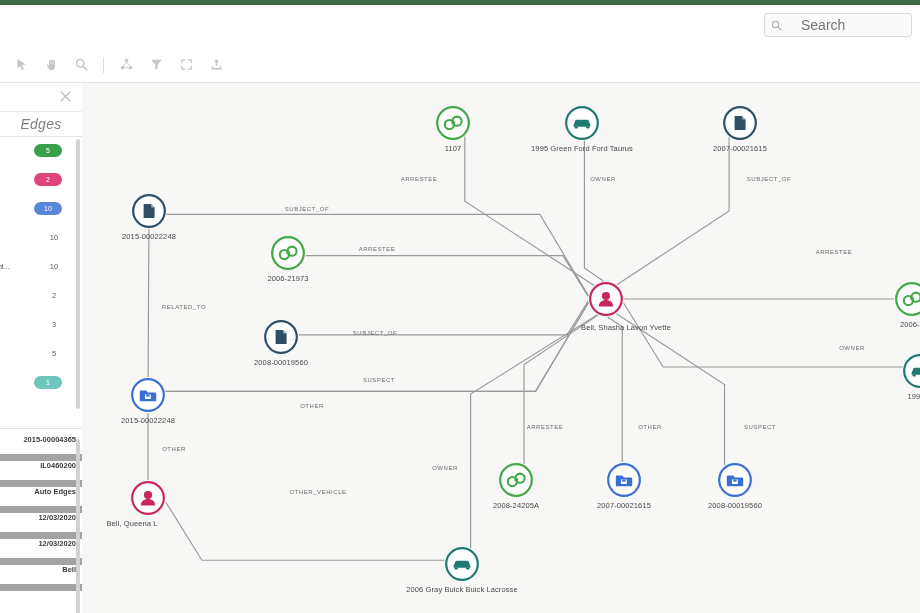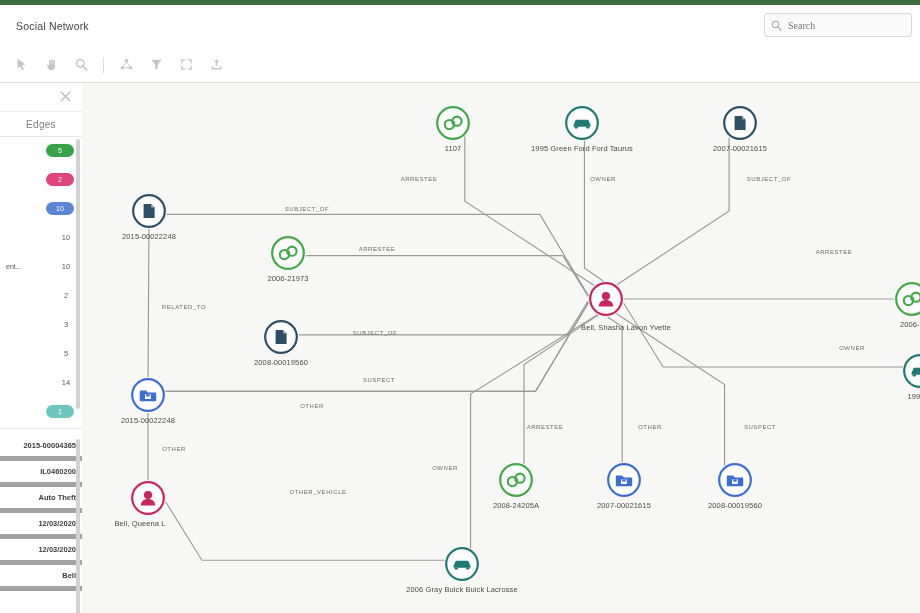--- a/index.html
+++ b/index.html
@@ -26,22 +26,22 @@
     white-space:nowrap;
   }
   .tab.active{color:#444;}
   .search-wrap{
     position:absolute;right:8px;top:8px;width:148px;height:24px;
     border:1px solid #d9d9d9;border-radius:3px;background:#fafafa;
     display:flex;align-items:center;padding:0 6px;box-sizing:border-box;
   }
   .search-ic{width:11px;height:11px;flex:0 0 11px;opacity:.55;margin-right:6px;}
   .search-input{
-    border:0;outline:0;background:transparent;font-size:10px;color:#9a9a9a;
-    font-family:Liberation Serif, serif;width:100%;padding:0;
+    border:0;outline:0;background:transparent;font-size:14px;color:#9a9a9a;
+    font-family:Liberation Sans, sans-serif;width:100%;padding:0;margin-left:13px;
   }
 
   
   .toolbar{
     position:absolute;left:0;top:42px;width:920px;height:36px;
     background:#ffffff;border-bottom:1px solid #e2e2e2;
     display:flex;align-items:center;padding-left:6px;box-sizing:border-box;
   }
   .tool{
     width:20px;height:20px;margin:0 5px;opacity:.42;
@@ -57,22 +57,22 @@
   }
   .lp-close{
     position:absolute;right:10px;top:7px;width:13px;height:13px;
     opacity:.5;cursor:pointer;
   }
   .lp-head{
     position:absolute;left:0;top:28px;width:82px;height:24px;
     border-bottom:1px solid #e4e4e4;border-top:1px solid #ececec;
     display:flex;align-items:center;justify-content:center;
   }
-  .lp-head span{font-size:10px;color:#7d7d7d;letter-spacing:.3px;}
-  .lp-list{position:absolute;left:0;top:53px;width:82px;height:285px;padding-left:12px;}
+  .lp-head span{font-size:14px;color:#7d7d7d;letter-spacing:.3px;font-style:italic;}
+  .lp-list{position:absolute;left:0;top:53px;width:82px;height:285px;}
   .lp-row{
     height:29px;display:flex;align-items:center;justify-content:flex-end;
     padding-right:20px;box-sizing:border-box;position:relative;
   }
   .lp-row .rowlbl{
     position:absolute;left:-6px;font-size:7px;color:#555;white-space:nowrap;
     max-width:34px;overflow:hidden;
   }
   .pill{
     display:inline-block;min-width:28px;height:13px;line-height:13px;
@@ -82,22 +82,22 @@
   .cnt{font-size:7.5px;color:#5a5a5a;display:inline-block;min-width:16px;text-align:center;}
   .lp-scroll{
     position:absolute;right:2px;top:56px;width:4px;height:270px;
     background:#d2d2d2;border-radius:2px;
   }
   .lp-div{position:absolute;left:0;top:345px;width:82px;height:1px;background:#e4e4e4;}
 
   
   .lp-table{position:absolute;left:0;top:352px;width:82px;}
   .lp-trow{
-    height:26px;border-bottom:5px solid #a3a3a3;
-    display:flex;align-items:center;justify-content:flex-end;
+    height:26px;border-bottom:7px solid #a3a3a3;
+    display:flex;align-items:flex-start;justify-content:flex-end;
     padding-right:6px;box-sizing:border-box;
   }
   .lp-trow span{
     font-size:7.5px;color:#3c3c3c;font-weight:bold;white-space:nowrap;
     overflow:hidden;text-overflow:clip;direction:rtl;
   }
   .lp-tscroll{
     position:absolute;right:2px;top:356px;width:4px;height:240px;
     background:#d2d2d2;border-radius:2px;
   }
@@ -121,21 +121,20 @@
   .node{position:absolute;transform:translate(-50%,-50%);}
   .node svg{display:block;}
 </style>
 </head>
 <body>
 
 <div class="app">
 
   <div class="topbar">
     <div class="tabs">
-      <div class="tab active">Social Network</div>
     </div>
     <div class="search-wrap">
       <svg class="search-ic" viewBox="0 0 16 16">
         <circle cx="6.5" cy="6.5" r="4.6" fill="none" stroke="#6d6d6d" stroke-width="1.6"></circle>
         <line x1="10" y1="10" x2="14.5" y2="14.5" stroke="#6d6d6d" stroke-width="1.8" stroke-linecap="round"></line>
       </svg>
       <input class="search-input" placeholder="Search" style="">
     </div>
   </div>
 
@@ -218,39 +217,35 @@
       <div class="lp-row">
         <span class="rowlbl"></span>
         <span class="cnt">3</span>
       </div>
       <div class="lp-row">
 
         <span class="cnt">5</span>
       </div>
       <div class="lp-row">
         <span class="rowlbl"></span>
-        <span class="cnt">14</span>
-      </div>
-      <div class="lp-row">
-        <span class="rowlbl"></span>
         <span class="pill" style="background:#6fc6bf">1</span>
       </div>
     </div>
     <div class="lp-scroll"></div>
     <div class="lp-div"></div>
 
     <div class="lp-table">
       <div class="lp-trow">
         <span>2015-00004365</span>
       </div>
       <div class="lp-trow">
         <span>IL0460200</span>
       </div>
       <div class="lp-trow">
-        <span>Auto Theft</span>
+        <span>Auto Edges</span>
       </div>
       <div class="lp-trow">
         <span>12/03/2020</span>
       </div>
       <div class="lp-trow">
         <span>12/03/2020</span>
       </div>
       <div class="lp-trow">
         <span>Bell</span>
       </div>
@@ -382,21 +377,21 @@
         <div class="nlabel" style="left: 544px; top: 240px;">Bell, Shasha Lavon Yvette</div>
         <div class="node" style="left: 66px; top: 415px;">
           <svg width="36" height="36" viewBox="-18 -18 36 36">
        <circle cx="0" cy="0" r="15.8" fill="#ffffff" stroke="#c8275c" stroke-width="2.2"></circle>
        <g>
               <circle cx="0" cy="-3" r="4.1" fill="#c8275c"></circle>
             <path d="M-7.2 7.5c0-4 3.2-6.4 7.2-6.4s7.2 2.4 7.2 6.4z" fill="#c8275c"></path>
             </g>
      </svg>
         </div>
-        <div class="nlabel" style="left: 58px; top: 436px;">Bell, Queena L</div>
+        <div class="nlabel" style="left: 50px; top: 436px;">Bell, Queena L</div>
         <div class="node" style="left: 434px; top: 397px;">
           <svg width="36" height="36" viewBox="-18 -18 36 36">
        <circle cx="0" cy="0" r="15.8" fill="#ffffff" stroke="#43a847" stroke-width="2.2"></circle>
        <g>
               <circle cx="-3.6" cy="1.6" r="4.6" fill="none" stroke="#43a847" stroke-width="2.1"></circle>
             <circle cx="4.0" cy="-1.8" r="4.6" fill="none" stroke="#43a847" stroke-width="2.1"></circle>
             <path d="M-1.4 0.6 L2.0 -0.9" stroke="#43a847" stroke-width="2.1"></path>
             </g>
      </svg>
         </div>

